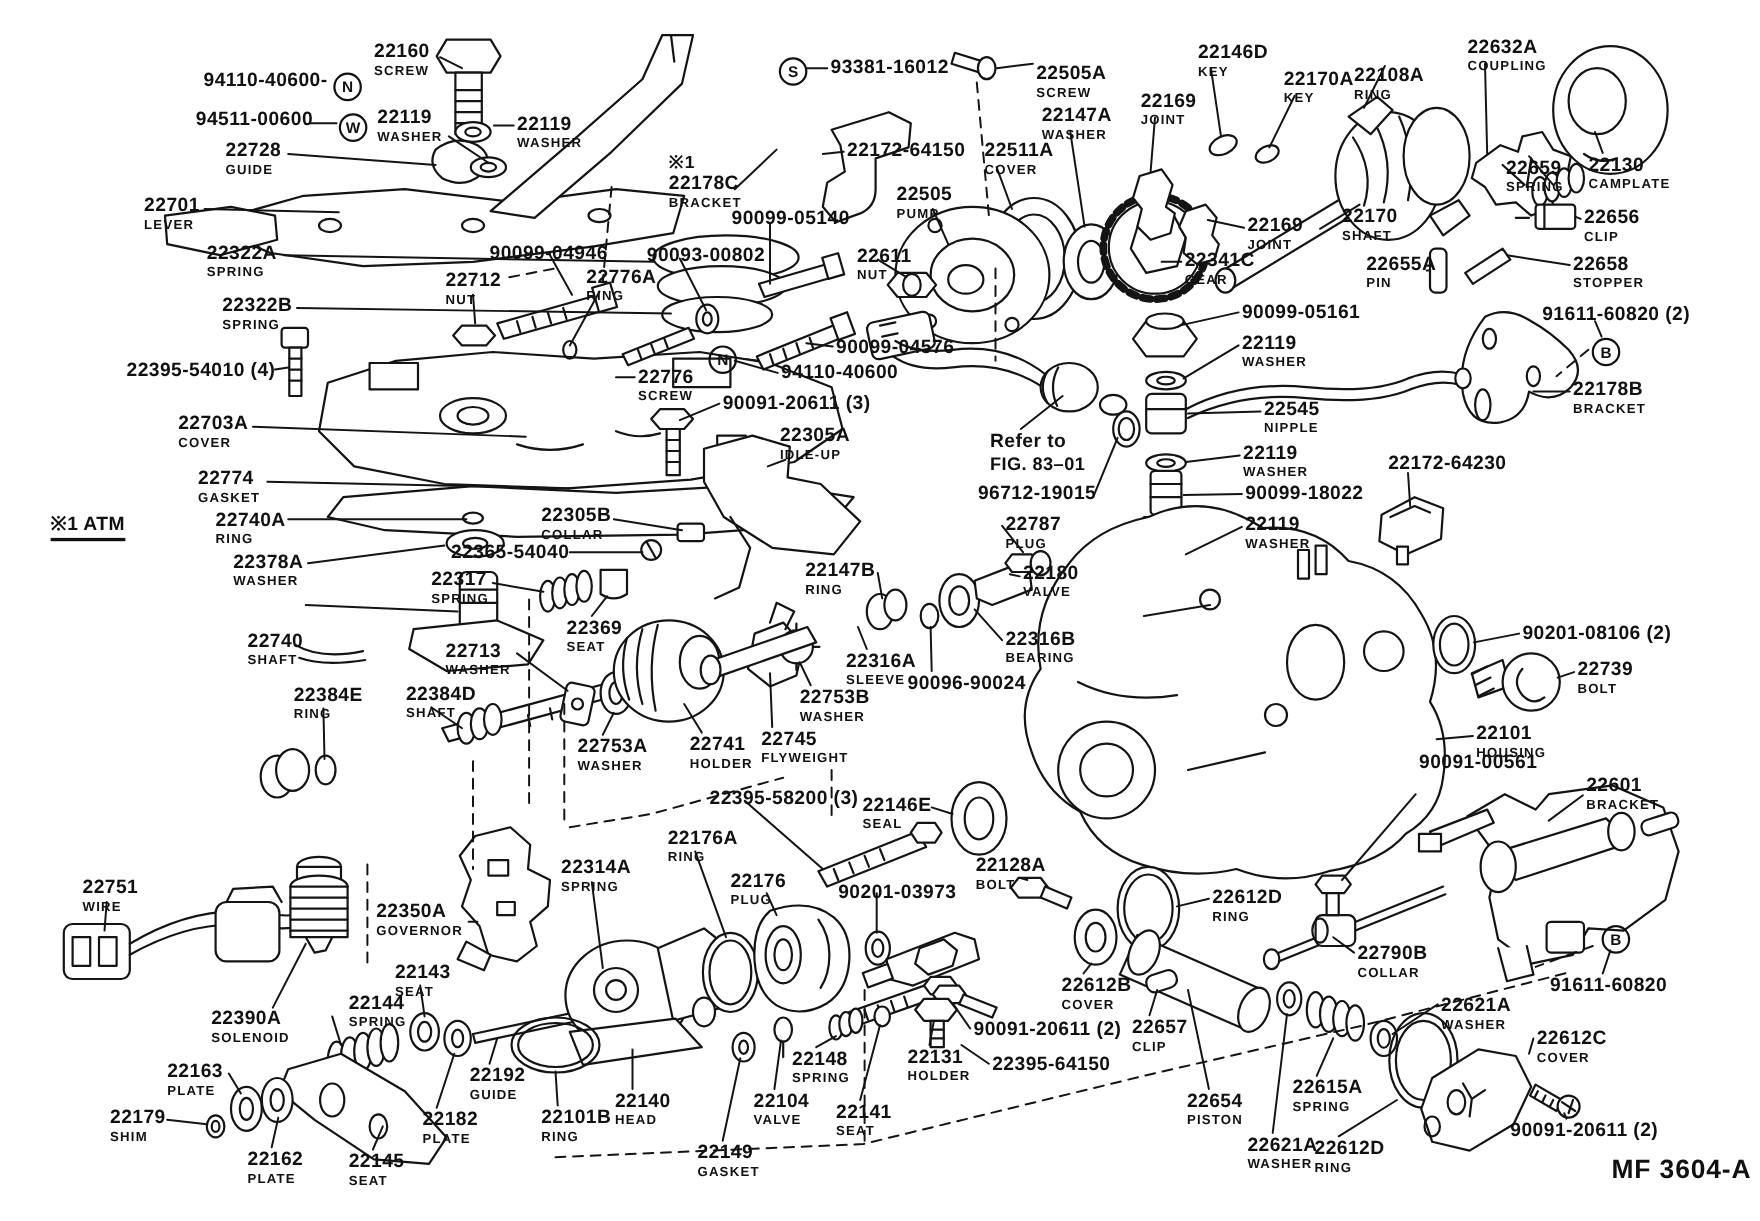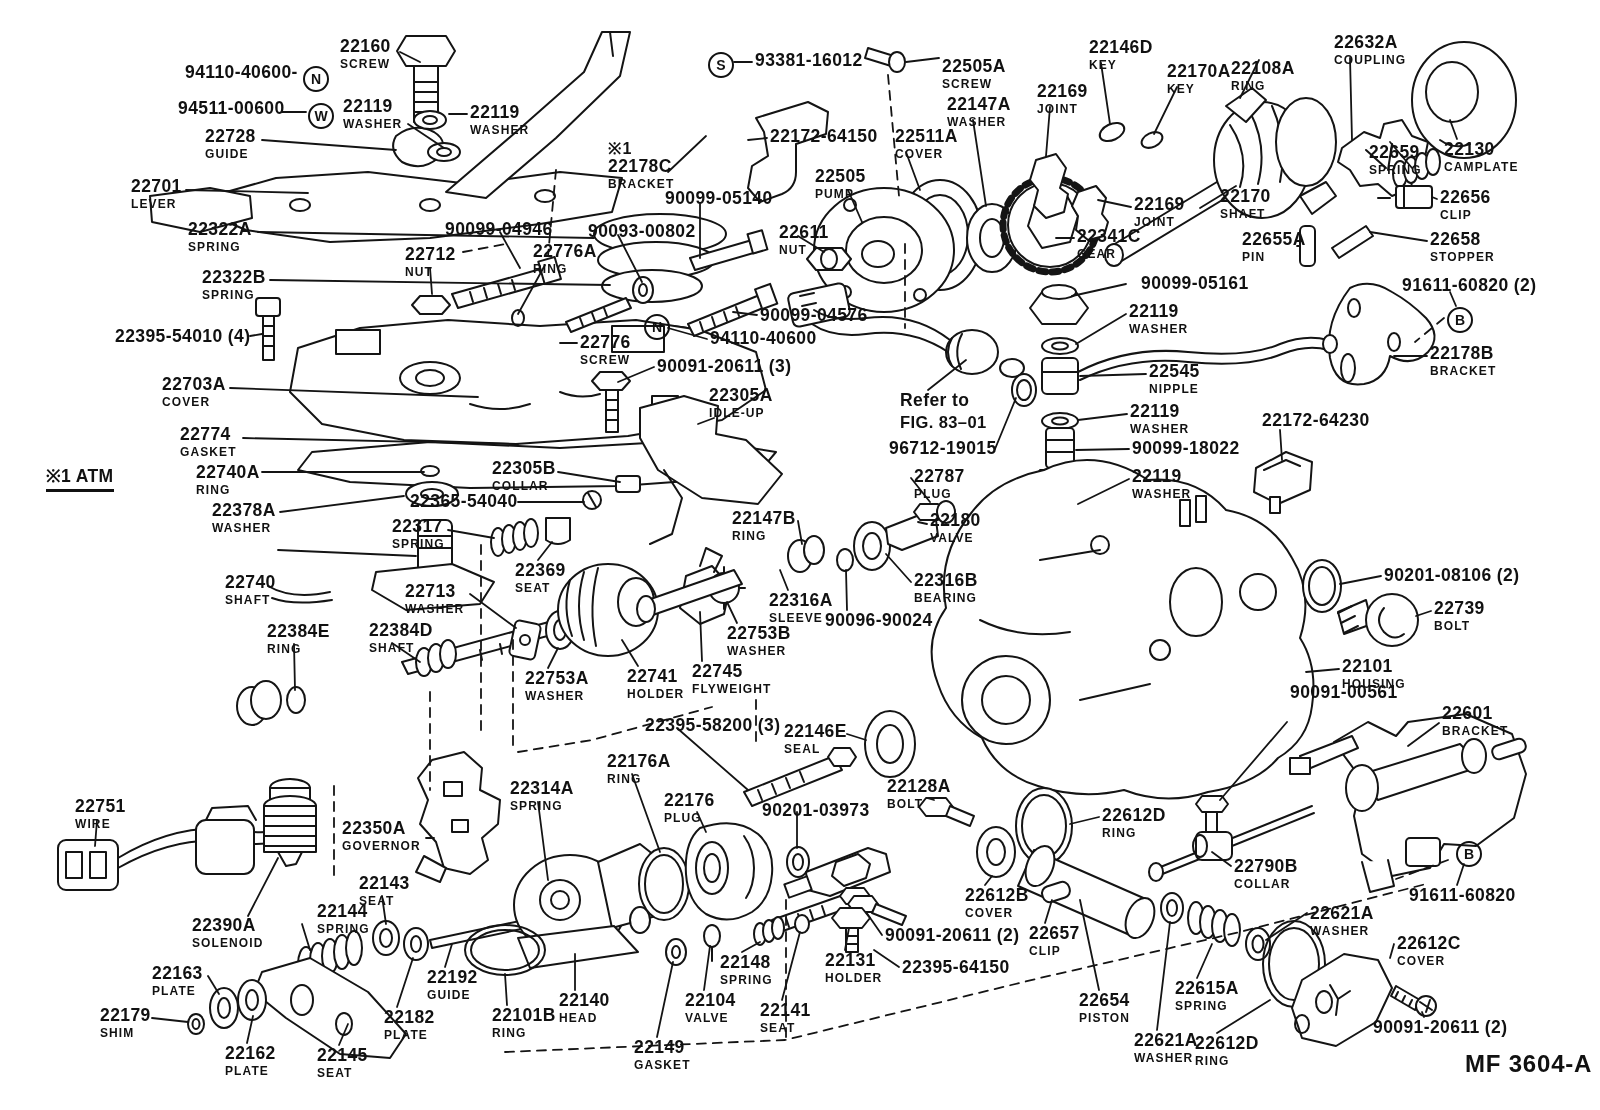--- a/index.html
+++ b/index.html
@@ -694,21 +694,21 @@
         <div class="num">22658</div>
         <div class="cap">STOPPER</div>
       </div>
       <div class="plabel" style="left: 1402px; top: 277px;">
         <div class="num">91611-60820 (2)</div>
       </div>
       <div class="plabel" style="left: 1430px; top: 345px;">
         <div class="num">22178B</div>
         <div class="cap">BRACKET</div>
       </div>
-      <div class="plabel" style="left: 1129px; top: 275px; margin-left: 12px;">
+      <div class="plabel" style="left: 1129px; top: 275px;">
         <div class="num">90099-05161</div>
       </div>
       <div class="plabel" style="left: 1129px; top: 303px;">
         <div class="num">22119</div>
         <div class="cap">WASHER</div>
       </div>
       <div class="plabel" style="left: 1149px; top: 363px;">
         <div class="num">22545</div>
         <div class="cap">NIPPLE</div>
       </div>

